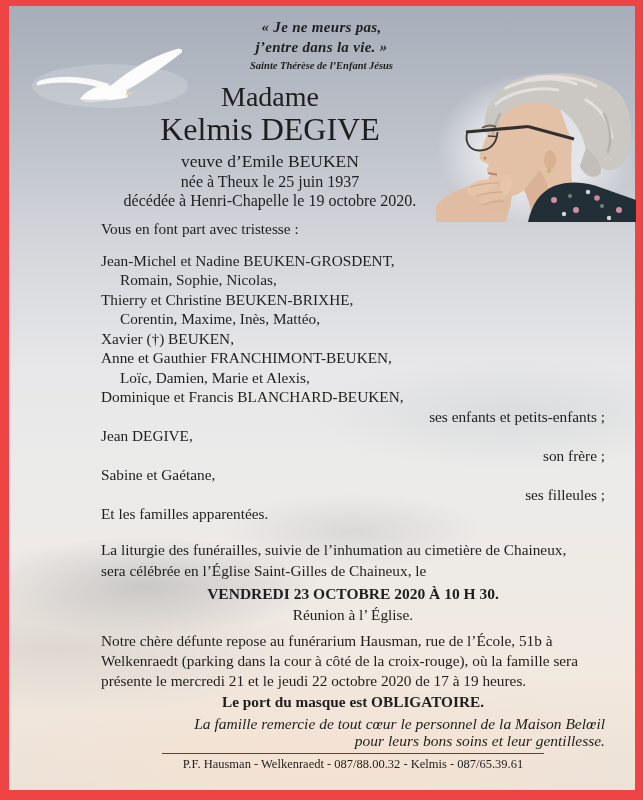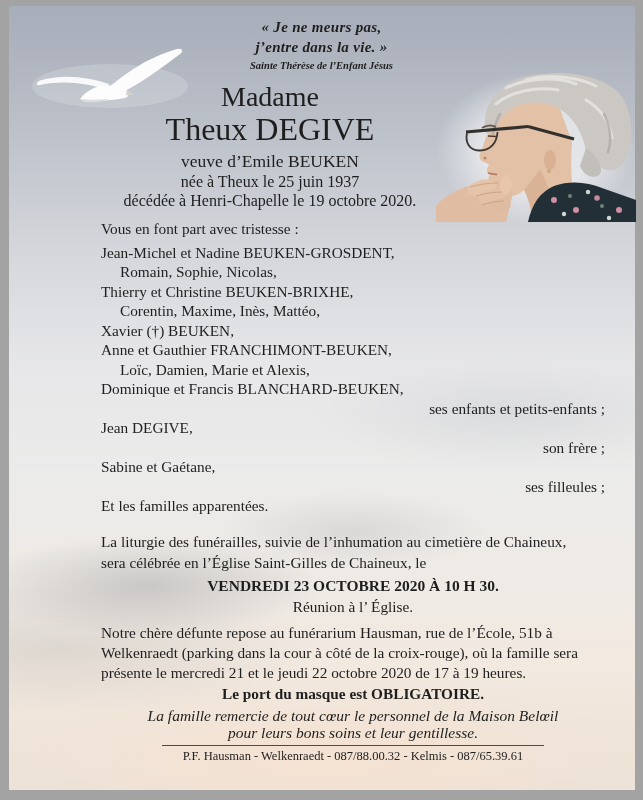--- a/index.html
+++ b/index.html
@@ -1,17 +1,17 @@
 <!DOCTYPE html>
 <html><head>
 <meta charset="utf-8">
 <style>
   html,body{margin:0;padding:0;}
   .page{
-    position:relative; width:643px; height:800px; background:#a3a3a3;
+    position:relative; width:643px; height:800px; background:#ef4444;
     font-family:"Liberation Serif","DejaVu Serif",serif; color:#1e1e1e;
     overflow:hidden;
   }
   .sky{
     position:absolute; left:9px; right:8px; top:6px; bottom:10px;
     background:
       radial-gradient(40% 9% at 22% 74%, rgba(140,144,148,0.38), rgba(140,144,148,0) 70%),
       radial-gradient(30% 7% at 55% 67%, rgba(160,162,166,0.25), rgba(160,162,166,0) 70%),
       radial-gradient(45% 10% at 80% 52%, rgba(205,207,210,0.5), rgba(205,207,210,0) 70%),
       radial-gradient(60% 12% at 8% 82%, rgba(150,150,152,0.22), rgba(150,150,152,0) 70%),
@@ -24,31 +24,31 @@
   .titles{position:absolute; top:82px; left:0; width:540px; text-align:center;}
   .t-madame{font-size:28px; line-height:30px;}
   .t-name{font-size:32px; line-height:34px;}
   .t-veuve{font-size:17.5px; line-height:20px; margin-top:5px;}
   .t-birth{font-size:16px; line-height:19px; margin-top:1px;font-family:Liberation Serif, serif;}
   .t-death{font-size:16px; line-height:19px;}
   .dove{position:absolute; left:30px; top:44px;}
   .portrait{position:absolute; left:436px; top:70px;}
   .body{position:absolute; top:219px; left:101px; width:504px; font-size:15.3px;}
   .l{line-height:19.5px;}
-  .intro{line-height:19.5px; margin-bottom:4px;}
+  .intro{line-height:19.5px; margin-bottom:12px;}
   .indent{padding-left:19px;}
   .right{text-align:right;}
   .liturgy{margin-top:15px;}
   .para{line-height:21px;}
   .vline{line-height:20px;}
   .date-line{margin-top:2px; text-align:center; font-weight:bold; font-size:15.5px; line-height:21px;}
   .meeting{text-align:center; line-height:21px;}
   .visitation{margin-top:6px;}
   .mask{margin-top:0; text-align:center; font-weight:bold; line-height:21px;}
-  .thanks{margin-top:3px; text-align:center; font-style:italic; font-size:15.5px; line-height:17.5px;}
+  .thanks{margin-top:3px; text-align:right; font-style:italic; font-size:15.5px; line-height:17.5px;}
   .rule{margin:3px auto 0; width:382px; border-top:1.6px solid #4a4a4a; height:0;}
   .footer-line{margin-top:3px; text-align:center; font-size:12.5px; line-height:15px;}
 </style>
 </head>
 <body>
 
 <div class="page">
   <div class="sky"></div>
 
   <svg class="dove" width="160" height="66" viewBox="0 0 160 66">
@@ -112,21 +112,21 @@
   </svg>
 
   <div class="quote">
     <div class="quote-line">« Je ne meurs pas,</div>
     <div class="quote-line">j’entre dans la vie. »</div>
     <div class="quote-attr">Sainte Thérèse de l’Enfant Jésus</div>
   </div>
 
   <div class="titles">
     <div class="t-madame">Madame</div>
-    <div class="t-name">Theux DEGIVE</div>
+    <div class="t-name">Kelmis DEGIVE</div>
     <div class="t-veuve">veuve d’Emile BEUKEN</div>
     <div class="t-birth">née à Theux le 25 juin 1937</div>
     <div class="t-death">décédée à Henri-Chapelle le 19 octobre 2020.</div>
   </div>
 
   <div class="body">
     <div class="intro">Vous en font part avec tristesse :</div>
 
     <div class="l">Jean-Michel et Nadine BEUKEN-GROSDENT,</div>
     <div class="l indent">Romain, Sophie, Nicolas,</div>

